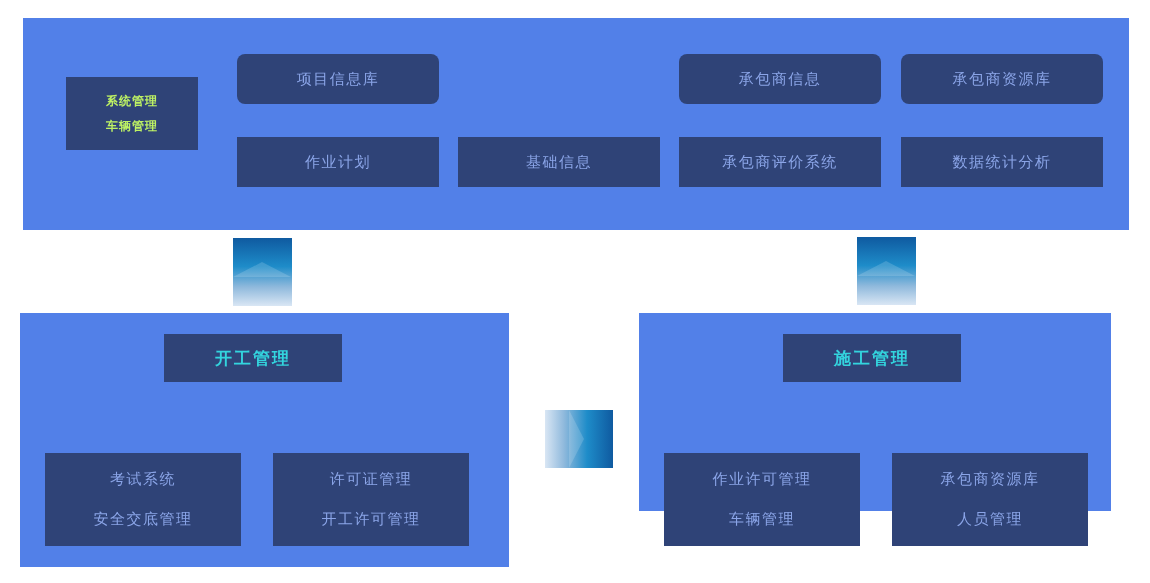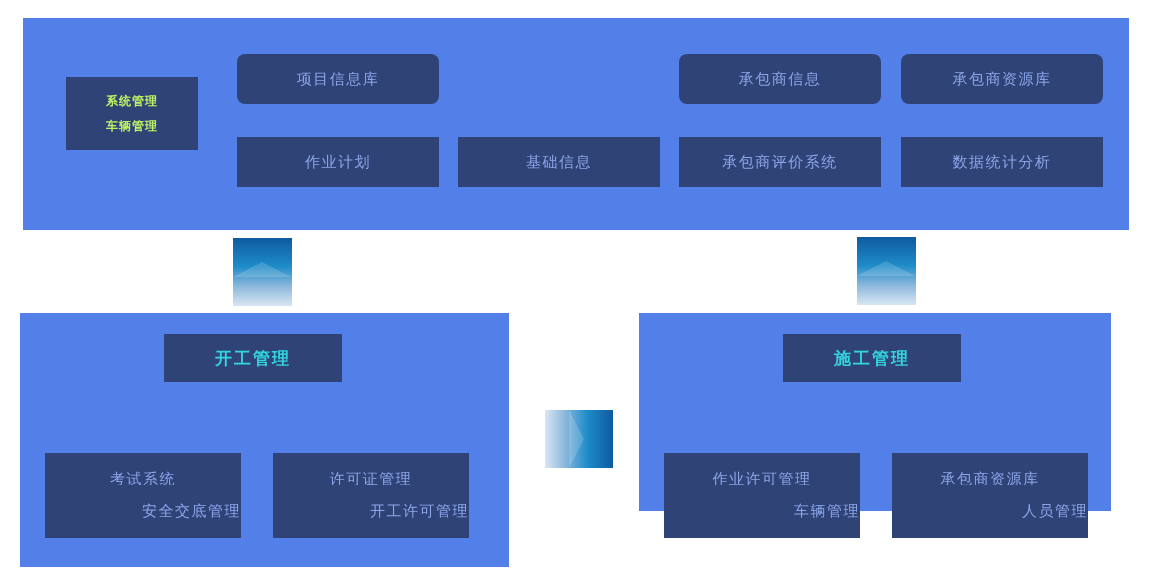--- a/index.html
+++ b/index.html
@@ -60,21 +60,21 @@
   .t-r2 { top: 119px; justify-content: center; }
   .t-c1 { left: 214px; }
   .t-c2 { left: 435px; }
   .t-c3 { left: 656px; }
   .t-c4 { left: 878px; }
 
   
   .b-header { left: 144px; top: 21px; width: 178px; height: 48px; }
   .b-box { width: 196px; height: 53px; }
   .b-r1 { top: 104px; margin-top: 36px; }
-  .b-r2 { top: 172px; justify-content: flex-end; }
+  .b-r2 { top: 180px; }
   .b-c1 { left: 25px; }
   .b-c2 { left: 253px; }
 
   
   .connector-v {
     position: absolute;
     width: 59px;
     height: 68px;
     background: linear-gradient(180deg, #0f5aa0 0%, #1e8cc9 42%, #8fb9dc 72%, #d9e6f4 100%);
   }

